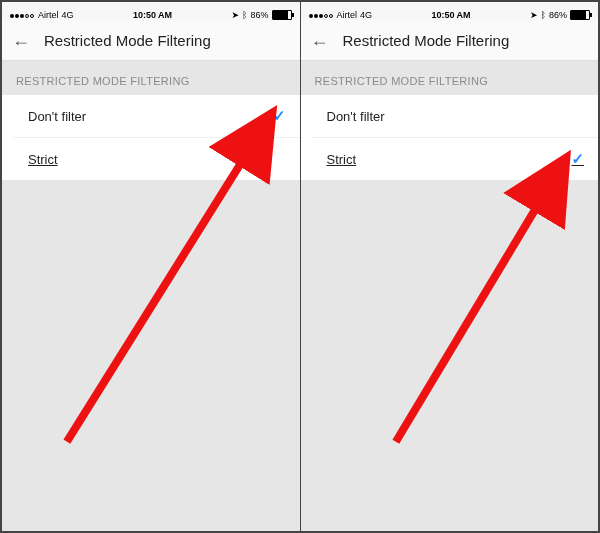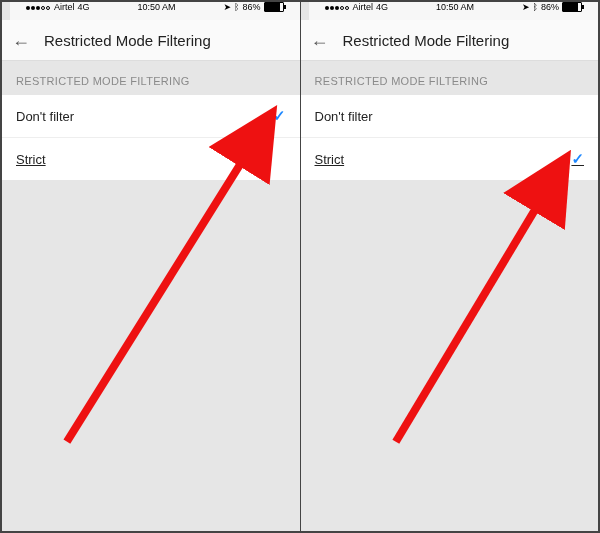--- a/index.html
+++ b/index.html
@@ -23,29 +23,28 @@
     display:flex;
     flex-direction:column;
     border-left:1px solid #444;
   }
   .phone:first-child{border-left:none;}
   
   .statusbar{
     height:18px;
     background:#f7f7f7;
     display:flex;
-    align-items:flex-start;
+    align-items:flex-end;
     font-size:9px;
     color:#000;
-    padding:0 16px;
+    padding:0 8px;
     justify-content:space-between;
-    margin-left:8px;
   }
   .sb-left,.sb-right{display:flex;align-items:center;gap:3px;}
-  .sb-center{font-weight:400;}
+  .sb-center{font-weight:700;}
   .dots span{display:inline-block;width:4px;height:4px;border-radius:50%;background:#000;margin-right:1px;}
   .dots span.empty{background:transparent;border:1px solid #000;box-sizing:border-box;}
   .batt{
     display:inline-block;width:18px;height:8px;border:1px solid #000;border-radius:1px;position:relative;
   }
   .batt::after{content:"";position:absolute;right:-3px;top:2px;width:2px;height:4px;background:#000;}
   .batt i{display:block;height:100%;width:86%;background:#000;}
   
   .appheader{
     height:40px;
@@ -73,20 +72,21 @@
   }
   .row{
     display:flex;
     align-items:center;
     justify-content:space-between;
     padding:12px 14px;
     font-size:13px;
     color:#222;
     border-bottom:1px solid #eee;
     min-height:18px;
+    margin-left:12px;
   }
   .row:last-child{border-bottom:none;text-decoration:underline;}
   .check{
     color:#1e88ff;
     font-size:15px;
     font-weight:bold;
   }
   .spacer{flex:1;}
   
   .arrow-overlay{

